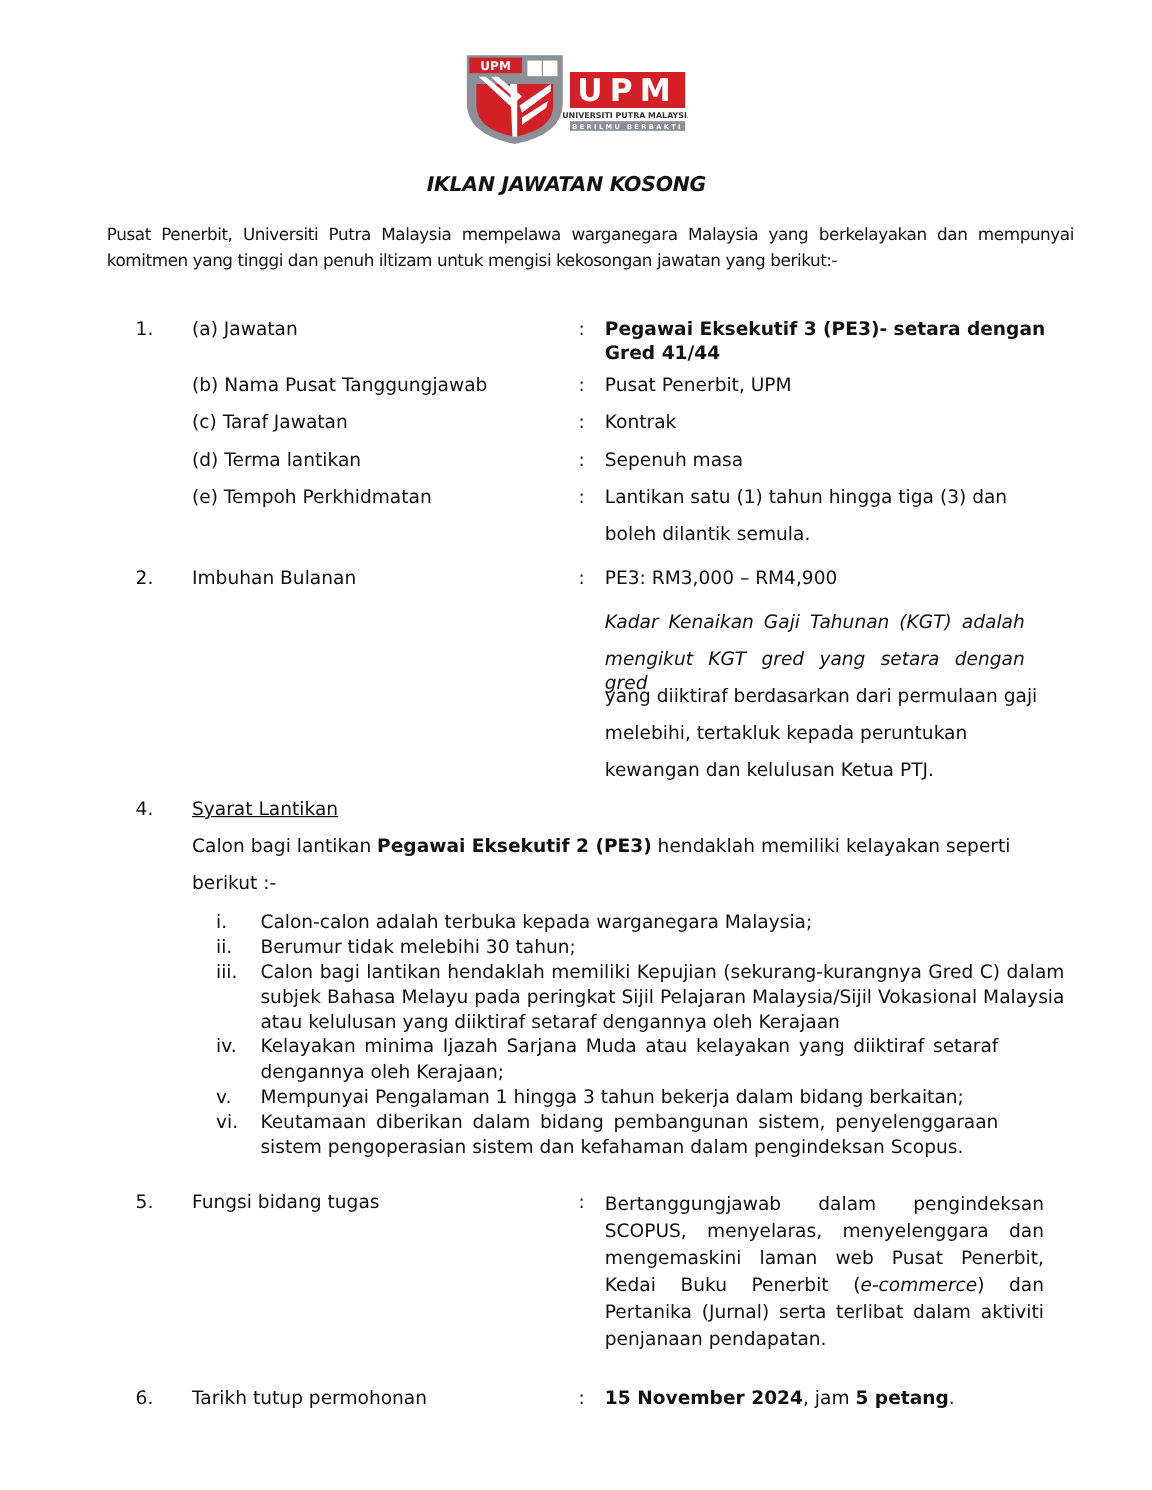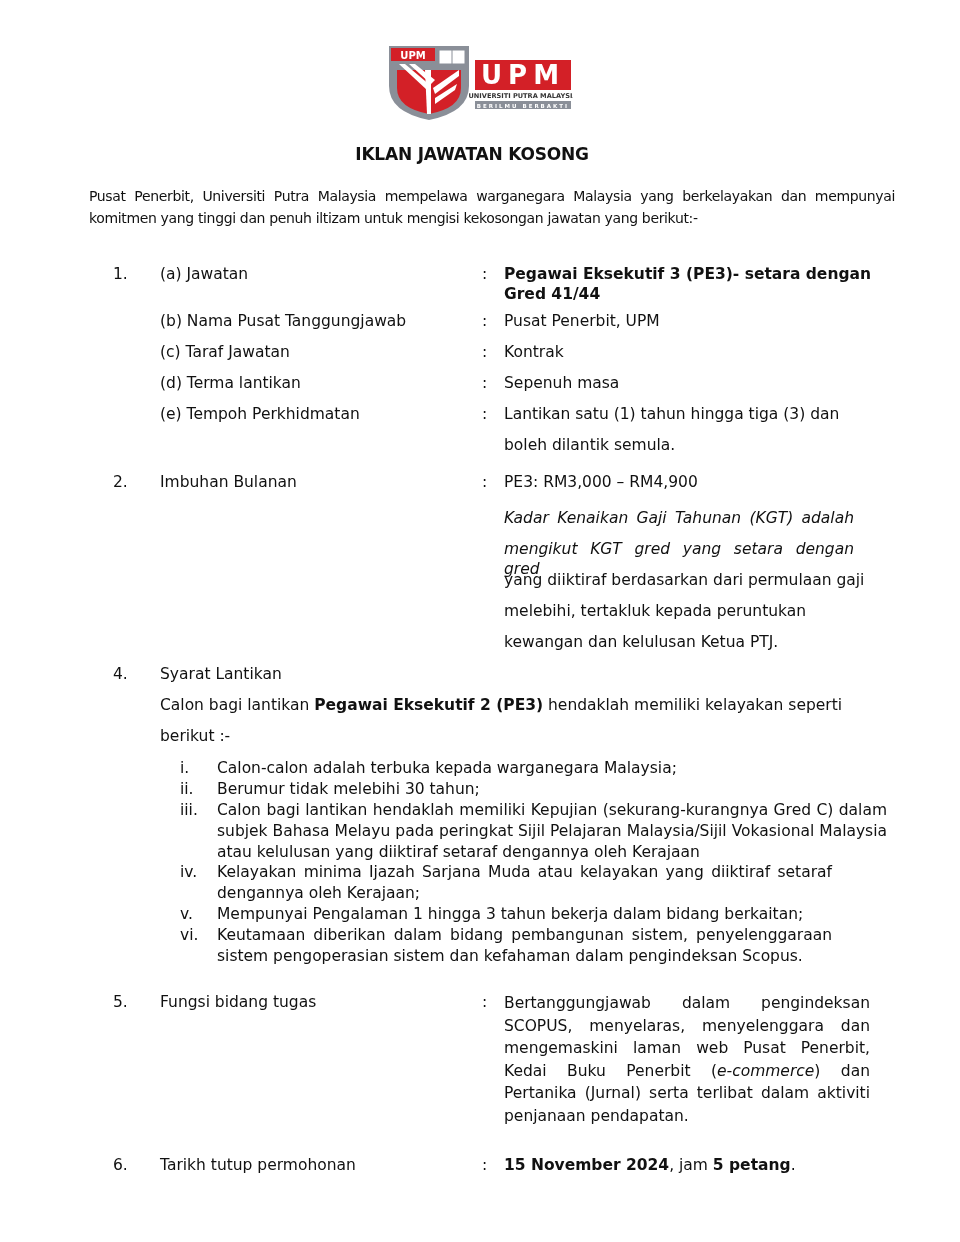--- a/index.html
+++ b/index.html
@@ -3,31 +3,31 @@
   <meta charset="utf-8">
   <style>
     html, body { margin: 0; padding: 0; background: #ffffff; }
     body {
       width: 960px; height: 1242px; position: relative; overflow: hidden;
       font-family: "DejaVu Sans", sans-serif; color: #111;
       font-size: 15.5px;
     }
     .abs { position: absolute; }
     .logo { left: 387px; top: 42px; width: 186px; height: 78px; }
-    .title { left: 0; width: 944px; top: 144px; text-align: center; font-weight: bold; font-size: 17px; letter-spacing: -0.2px; }
+    .title { left: 0; width: 944px; top: 144px; text-align: center; font-weight: bold; font-size: 17px; letter-spacing: -0.2px; font-style: italic; }
     .intro { left: 89px; top: 185px; width: 806px; font-size: 14px; line-height: 22px; letter-spacing: -0.35px; }
     .num { left: 113px; }
     .lab { left: 160px; }
     .colon { left: 482px; }
     .val { left: 504px; width: 370px; }
     .row { line-height: 20px; }
     .b { font-weight: bold; }
     .just { text-align: justify; text-align-last: justify; font-style: italic; }
     .justn { text-align: justify; }
-    .u { }
+    .u { text-decoration: underline; }
     .it { font-style: italic; }
     .rn { left: 180px; }
     .rt { left: 217px; width: 670px; line-height: 21px; }
   </style>
 </head>
 <body>
 
 <div class="abs logo">
   <svg width="186" height="78" viewBox="0 0 186 78">
 

